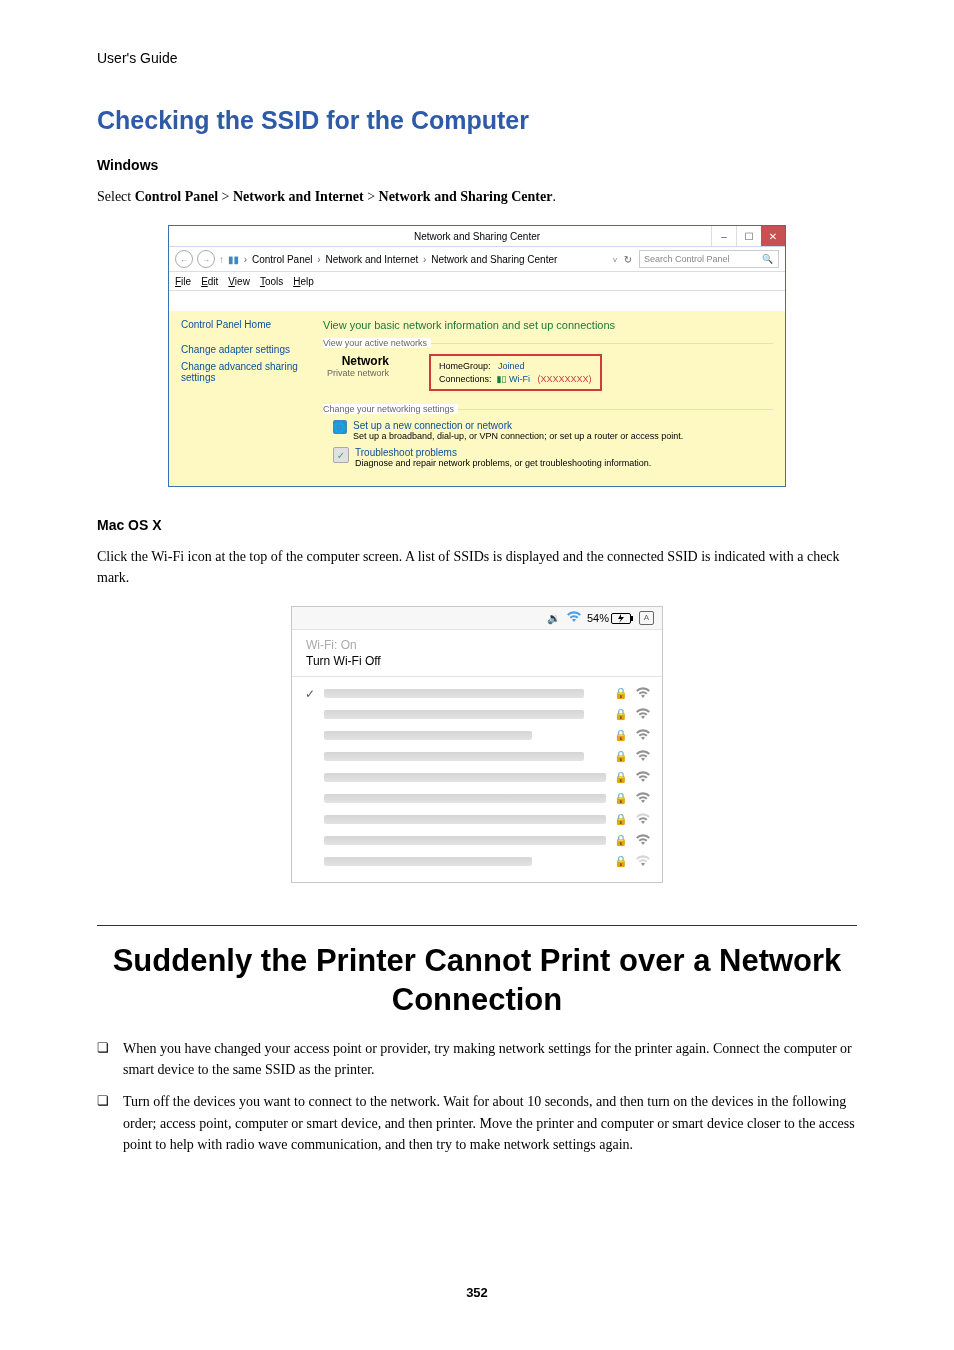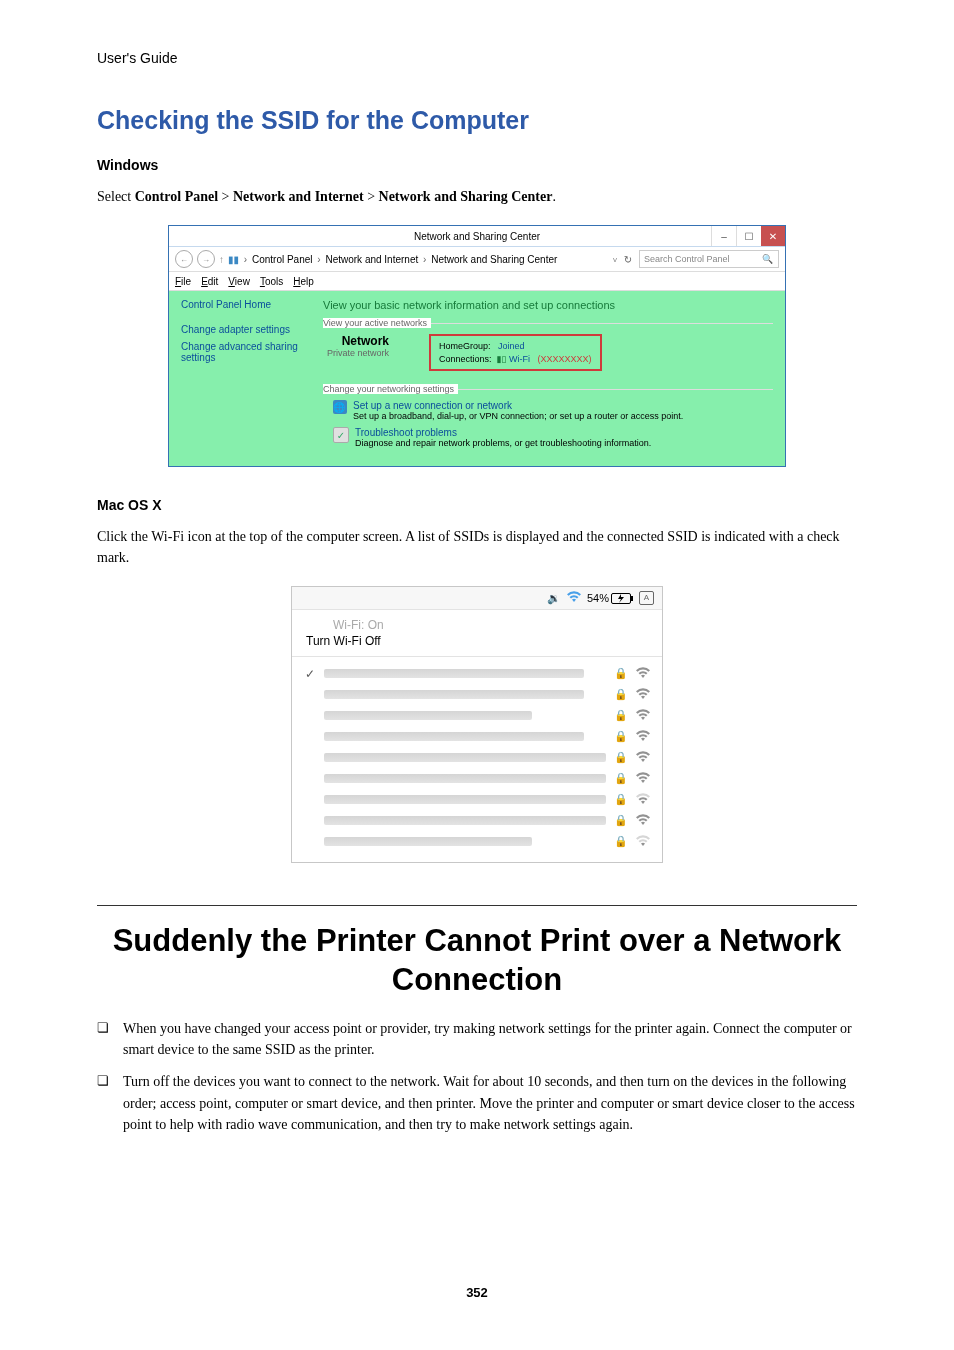--- a/index.html
+++ b/index.html
@@ -171,21 +171,22 @@
     border-bottom: 1px solid #ddd;
     padding-left: 6px;
     display: flex;
     gap: 10px;
     align-items: center;
     font-size: 10px;
   }
   .win-menubar span u { text-decoration: underline; }
   .win-body {
     display: flex;
-    background: #86efac;
+    background: #fef9c3;
+    margin-top: 20px;
   }
   .win-sidebar {
     width: 128px;
     padding: 8px 8px 8px 12px;
     font-size: 10px;
   }
   .win-sidebar .cp-home { color: #0a4e9b; margin-bottom: 14px; }
   .win-sidebar .link { color: #0a4e9b; margin-bottom: 6px; }
   .win-content {
     flex: 1;
@@ -273,21 +274,21 @@
     padding: 0 8px;
   }
   .mi-vol { color: #999; }
   .mi-wifi { color: #49a0e9; font-size: 12px; }
   .mi-batt { font-size: 11px; color: #000; display: inline-flex; align-items: center; gap: 2px; }
   .mi-key { width: 13px; height: 12px; border: 1px solid #666; border-radius: 2px; font-size: 8px; text-align: center; color: #666; line-height: 11px; }
   .mac-section-top {
     padding: 8px 14px;
     border-bottom: 1px solid #e3e3e3;
   }
-  .mac-section-top .status { color: #aaa; font-size: 12px; margin-left: 27px; }
+  .mac-section-top .status { color: #aaa; font-size: 12px; }
   .mac-section-top .toggle { color: #000; font-size: 12px; margin-top: 2px; }
   .mac-list {
     padding: 6px 12px 10px 12px;
   }
   .mac-row {
     display: flex;
     align-items: center;
     height: 21px;
     gap: 8px;
   }

